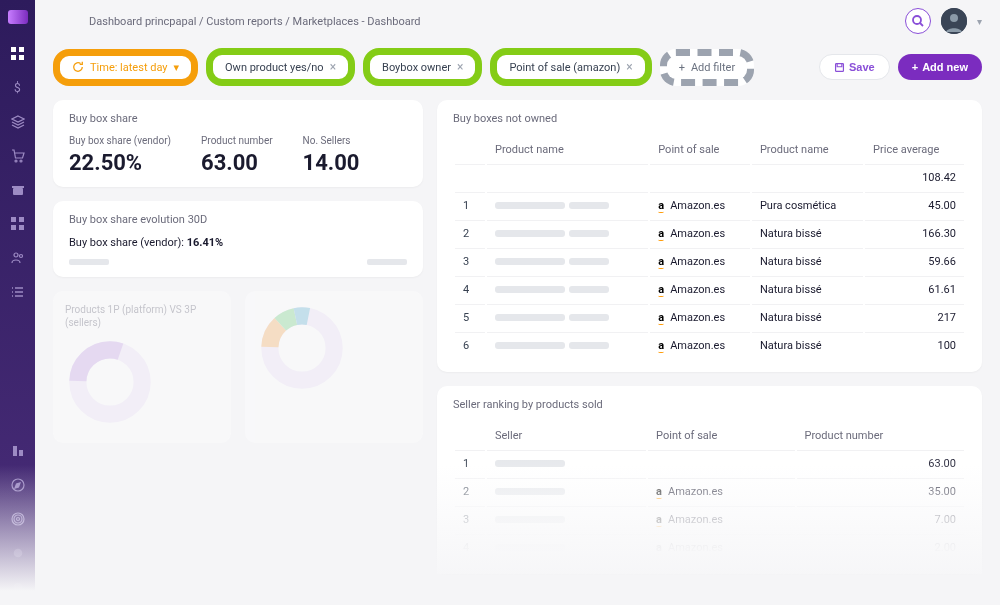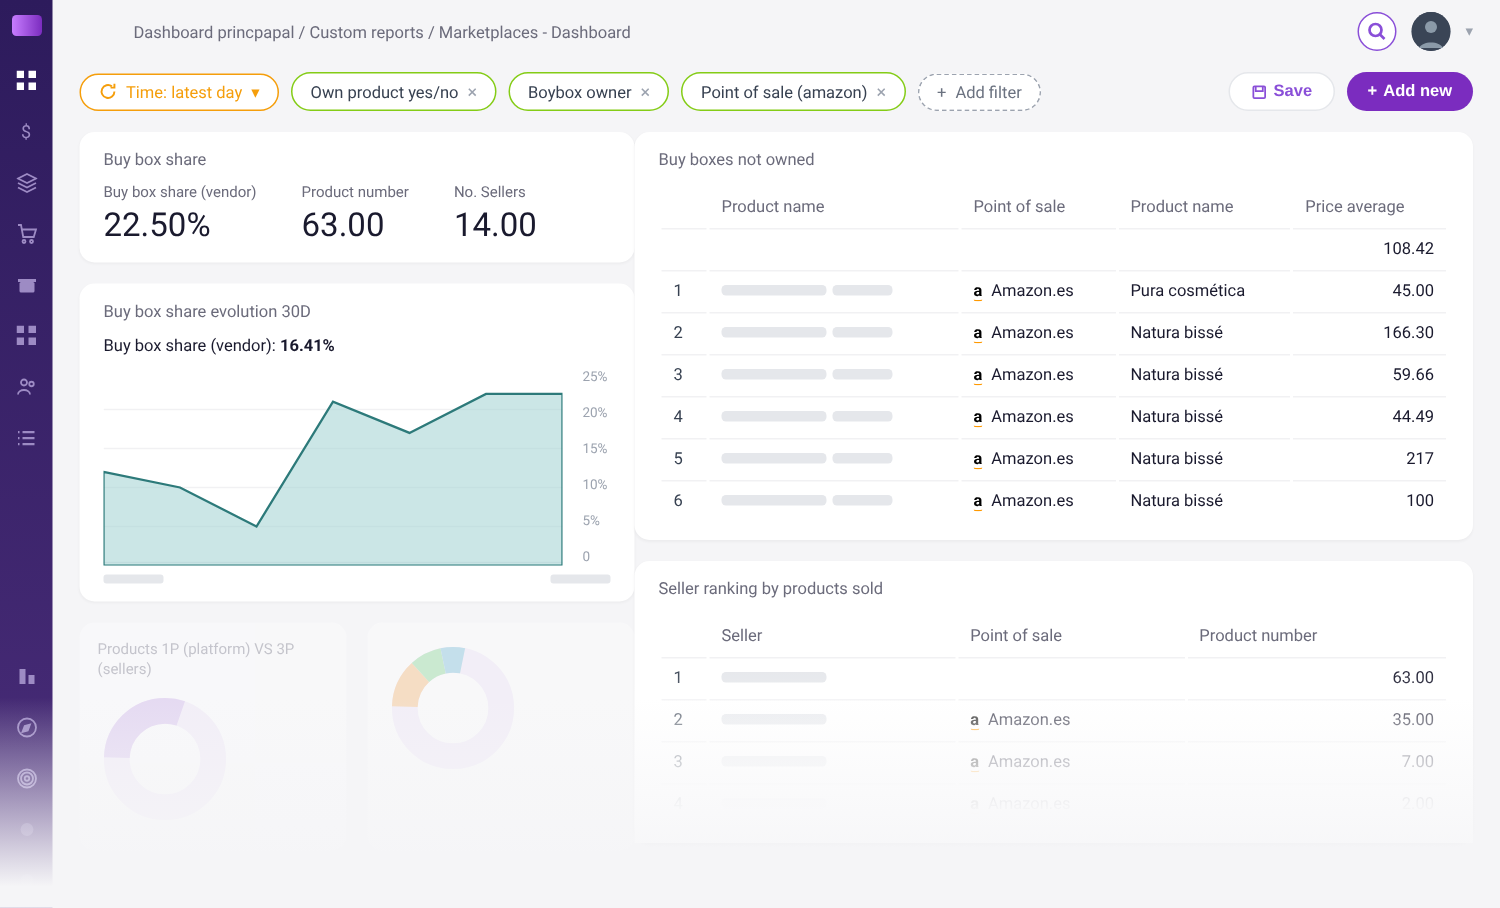--- a/index.html
+++ b/index.html
@@ -11,34 +11,34 @@
 .sidebar .nav-icon.active { color: #fff; }
 .sidebar .spacer { flex: 1; }
 .main { flex: 1; display: flex; flex-direction: column; overflow: hidden; }
 .header { display: flex; align-items: center; padding: 8px 18px; }
 .breadcrumb { font-size: 11px; color: #6b6b7b; margin-left: 36px; }
 .header-right { margin-left: auto; display: flex; align-items: center; gap: 10px; }
 .search-btn { width: 26px; height: 26px; border: 1.5px solid #8a4fd8; border-radius: 50%; display: flex; align-items: center; justify-content: center; cursor: pointer; background: #fff; }
 .avatar { width: 26px; height: 26px; border-radius: 50%; background: #4a5568; display: flex; align-items: center; justify-content: center; cursor: pointer; }
 .chevron { color: #9ca3af; font-size: 10px; }
 .filter-bar { display: flex; align-items: center; padding: 6px 18px 14px; gap: 8px; }
-.chip { display: inline-flex; align-items: center; gap: 6px; border: 1px solid #84cc16; border-radius: 16px; padding: 5px 12px; font-size: 11px; color: #374151; background: #fff; cursor: pointer; }
+.chip { display: inline-flex; align-items: center; gap: 6px; border: 7px solid #84cc16; border-radius: 16px; padding: 5px 12px; font-size: 11px; color: #374151; background: #fff; cursor: pointer; }
 .chip.time { border-color: #f59e0b; color: #f59e0b; }
 .chip .x { color: #9ca3af; font-size: 12px; }
 .chip.add { border-style: dashed; border-color: #9ca3af; color: #6b7280; }
 .filter-actions { margin-left: auto; display: flex; gap: 8px; }
 .btn { display: inline-flex; align-items: center; gap: 4px; border-radius: 16px; padding: 6px 14px; font-size: 11px; font-weight: 600; cursor: pointer; border: none; justify-content: center; }
 .btn-save { background: #fff; border: 1px solid #e5e7eb; color: #8a4fd8; }
 .btn-new { background: #7b2cbf; color: #fff; }
-.content { flex: 1; overflow: auto; padding: 0 18px 18px; display: grid; grid-template-columns: 370px 1fr; }
+.content { flex: 1; overflow: auto; padding: 0 18px 18px; display: grid; grid-template-columns: 370px 1fr; gap: 14px; }
 .card { background: #fff; border-radius: 10px; padding: 12px 16px; box-shadow: 0 1px 2px rgba(0,0,0,0.04); }
 .card-title { font-size: 11px; color: #6b6b7b; margin-bottom: 10px; }
 .kpi-row { display: flex; gap: 30px; }
 .kpi-label { font-size: 10px; color: #6b6b7b; margin-bottom: 4px; }
-.kpi-value { font-size: 22px; font-weight: 400; }
+.kpi-value { font-size: 22px; font-weight: 700; }
 .chart-card { margin-top: 14px; }
 .chart-sub { font-size: 11px; margin: 8px 0 10px; }
 .chart-sub b { font-weight: 700; }
 .area-chart { position: relative; height: 130px; margin-right: 32px; }
 .area-chart svg { width: 100%; height: 100%; }
 .y-axis { position: absolute; right: -30px; top: 0; height: 100%; display: flex; flex-direction: column; justify-content: space-between; font-size: 9px; color: #9ca3af; text-align: left; }
 .table { width: 100%; font-size: 11px; }
 .table th { text-align: left; font-weight: 400; color: #6b6b7b; padding: 6px 8px; }
 .table th.num { text-align: left; }
 .table td { padding: 6px 8px; border-top: 1px solid #f1f1f3; }
@@ -229,38 +229,20 @@
             <div>
               <div class="kpi-label">No. Sellers</div>
               <div class="kpi-value">14.00</div>
             </div>
           </div>
         </div>
 
         <div class="card chart-card">
           <div class="card-title">Buy box share evolution 30D</div>
           <div class="chart-sub"><span>Buy box share (vendor): </span><b>16.41%</b></div>
-          <div class="area-chart">
-            <svg viewBox="0 0 300 130" preserveAspectRatio="none">
-              <line x1="0" y1="26" x2="300" y2="26" stroke="#f1f1f3"></line>
-              <line x1="0" y1="52" x2="300" y2="52" stroke="#f1f1f3"></line>
-              <line x1="0" y1="78" x2="300" y2="78" stroke="#f1f1f3"></line>
-              <line x1="0" y1="104" x2="300" y2="104" stroke="#f1f1f3"></line>
-              <line x1="0" y1="128" x2="300" y2="128" stroke="#e5e7eb"></line>
-              <path id="area-path" fill="#a8d5d5" fill-opacity="0.6" stroke="#2d7a7a" stroke-width="1.5" d="M0,67.6 L50,78 L100,104 L150,20.799999999999997 L200,41.599999999999994 L250,15.599999999999994 L300,15.599999999999994 L300,130 L0,130 Z"></path>
-            </svg>
-            <div class="y-axis" id="y-axis">
-                <span>25%</span>
-                <span>20%</span>
-                <span>15%</span>
-                <span>10%</span>
-                <span>5%</span>
-                <span>0</span>
-              </div>
-          </div>
           <div class="chart-scrubber">
               <span></span>
               <span></span>
             </div>
         </div>
 
         <div class="donuts">
           <div class="donut-card">
             <div class="donut-title">Products 1P (platform) VS 3P (sellers)</div>
             <svg class="donut" viewBox="0 0 42 42">
@@ -339,21 +321,21 @@
                 <tr>
                   <td class="idx">4</td>
       <td><span class="skel"></span><span class="skel s2"></span></td>
       <td>
                     <div class="amazon-cell">
                       <span class="amazon-logo">a</span>
                       <span>Amazon.es</span>
                     </div>
                   </td>
       <td>Natura bissé</td>
-      <td class="num">44.49</td>
+      <td class="num">61.61</td>
                 </tr>
                 <tr>
                   <td class="idx">5</td>
       <td><span class="skel"></span><span class="skel s2"></span></td>
       <td>
                     <div class="amazon-cell">
                       <span class="amazon-logo">a</span>
                       <span>Amazon.es</span>
                     </div>
                   </td>

